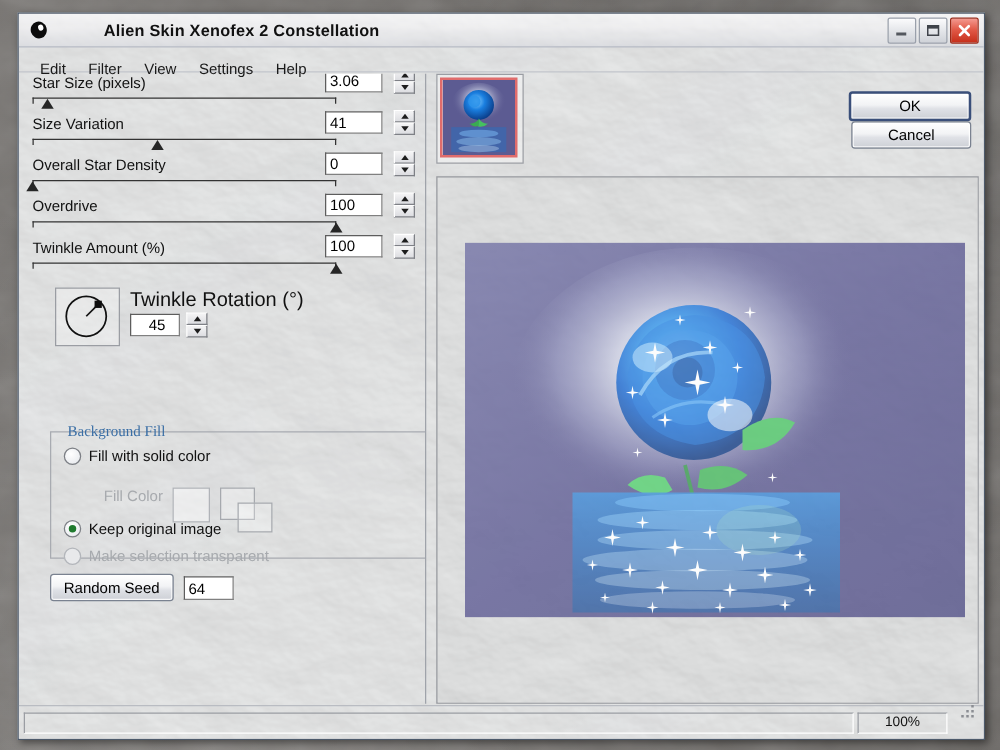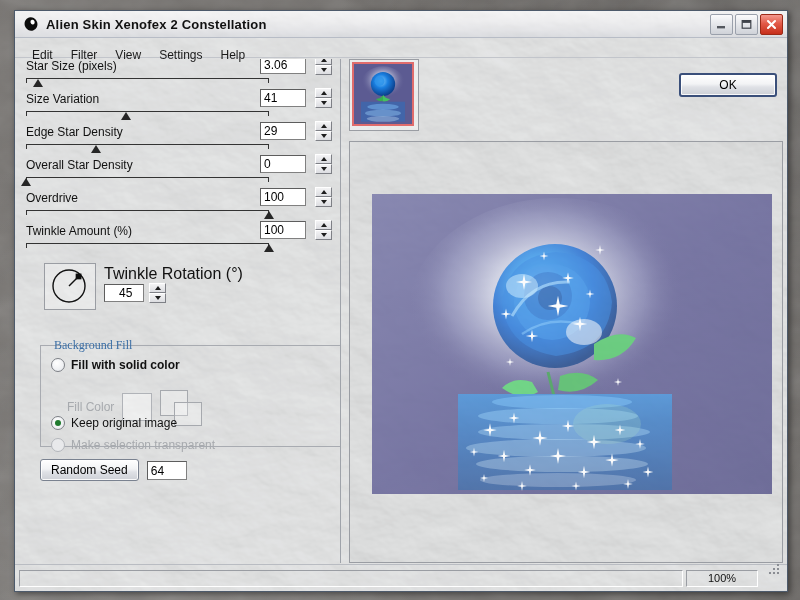--- a/index.html
+++ b/index.html
@@ -25,21 +25,21 @@
     box-shadow:2px 2px 6px rgba(0,0,0,.45);
     background:#d6d6d6;
     overflow:hidden;
   }
   #winbg{position:absolute;inset:0;}
   
   #titlebar{
     position:absolute;left:0;top:0;right:0;height:26px;
     background:linear-gradient(to bottom,#fdfdfd 0%,#f0f0f2 40%,#dfe0e4 70%,#c9ccd3 100%);
     border-bottom:1px solid #b7bcc6;
-    display:flex;align-items:center;
+    display:flex;align-items:center;gap:37px;
   }
   #titlebar .tbtex{position:absolute;inset:0;opacity:.55;}
   .app-icon{position:relative;margin-left:8px;width:16px;height:16px;flex:0 0 16px;}
   .title-text{
     position:relative;margin-left:7px;font-size:13px;font-weight:bold;color:#111;
     letter-spacing:.2px;white-space:nowrap;
   }
   .win-btns{position:absolute;right:4px;top:3px;display:flex;gap:2px;}
   .wb{width:21px;height:19px;border:1px solid #9aa0ab;border-radius:2px;
       background:linear-gradient(to bottom,#fbfbfc,#e2e4e8 55%,#cfd2d8);
@@ -119,21 +119,21 @@
     border:1px solid #7d8086;
     background:radial-gradient(circle at 40% 35%,#ffffff,#eceef1 70%,#dcdee2);
     position:relative;flex:0 0 12px;
   }
   .radio.on::after{
     content:"";position:absolute;left:3px;top:3px;width:6px;height:6px;border-radius:50%;
     background:#1f7a2e;
   }
   .radio.dis{border-color:#b3b6bb;background:#e8e9eb;}
   .dis-txt{color:#a7aaae;}
-  .fillcolor-row{position:absolute;left:26px;top:44px;display:flex;align-items:center;}
+  .fillcolor-row{position:absolute;left:42px;top:44px;display:flex;}
   .sw{width:28px;height:26px;border:1px solid #b0b3b8;background:rgba(255,255,255,.45);}
   .sw2{position:relative;width:46px;height:34px;margin-left:8px;}
   .sw2 .a{position:absolute;left:0;top:0;width:26px;height:24px;border:1px solid #a6a9ae;background:rgba(255,255,255,.30);}
   .sw2 .b{position:absolute;left:14px;top:12px;width:26px;height:22px;border:1px solid #a6a9ae;background:rgba(255,255,255,.25);}
   
   #seedrow{position:absolute;left:22px;top:400px;display:flex;align-items:center;gap:8px;}
   .btn{
     font-size:12px;color:#000;padding:3px 10px;border-radius:3px;
     border:1px solid #7a8290;
     background:linear-gradient(to bottom,#ffffff,#f2f3f5 45%,#dfe1e6 60%,#cdd0d6);
@@ -317,38 +317,20 @@
         <div class="spin">
           <div class="sb up">
               <i></i>
             </div>
           <div class="sb dn">
               <i></i>
             </div>
         </div>
       </div>
 
-      <div class="sliderrow">
-        <div class="sl-label">Edge Star Density</div>
-        <div class="sl-track">
-          <div class="ln"></div>
-            <div class="lcap"></div>
-            <div class="rcap"></div>
-          <div class="sl-thumb" style="left: 29%;"></div>
-        </div>
-        <div class="numbox">29</div>
-        <div class="spin">
-          <div class="sb up">
-              <i></i>
-            </div>
-          <div class="sb dn">
-              <i></i>
-            </div>
-        </div>
-      </div>
 
       <div class="sliderrow">
         <div class="sl-label">Overall Star Density</div>
         <div class="sl-track">
           <div class="ln"></div>
             <div class="lcap"></div>
             <div class="rcap"></div>
           <div class="sl-thumb" style="left: 0%;"></div>
         </div>
         <div class="numbox">0</div>
@@ -416,21 +398,21 @@
             </div>
           <div class="sb dn">
               <i></i>
             </div>
         </div>
       </div>
 
       <div id="groupbox">
         <div class="gb-title">Background Fill</div>
 
-        <div class="radio-row" style="left:10px;top:12px;font-weight:bold;">
+        <div class="radio-row" style="left:10px;top:12px;">
           <span class="radio"></span>
           <span>Fill with solid color</span>
         </div>
 
         <div class="fillcolor-row">
           <span class="dis-txt" style="font-size:12px;margin-right:8px;">Fill Color</span>
           <span class="sw"></span>
           <span class="sw2">
             <span class="a"></span>
               <span class="b"></span>
@@ -504,20 +486,21 @@
       </div>
       <div class="tool">
         <svg width="18" height="17" viewBox="0 0 18 17">
           <circle cx="7.6" cy="6.8" r="4.6" fill="none" stroke="#151515" stroke-width="1.7"></circle>
           <line x1="10.9" y1="10.2" x2="15.2" y2="14.6" stroke="#151515" stroke-width="2.3" stroke-linecap="round"></line>
         </svg>
       </div>
     </div>
 
     <span class="btn" id="okbtn">OK</span>
+    <span class="btn" id="cancelbtn">Cancel</span>
 
     <div id="previewpane">
       <svg class="paper" width="440" height="450">
         <rect width="440" height="450" fill="#e9eaea" filter="url(#crumple)"></rect>
       </svg>
 
       <div id="previewimg">
         <svg width="400" height="300" viewBox="0 0 400 300">
           <defs>
             <radialGradient id="halo" cx="46%" cy="40%" r="46%">

